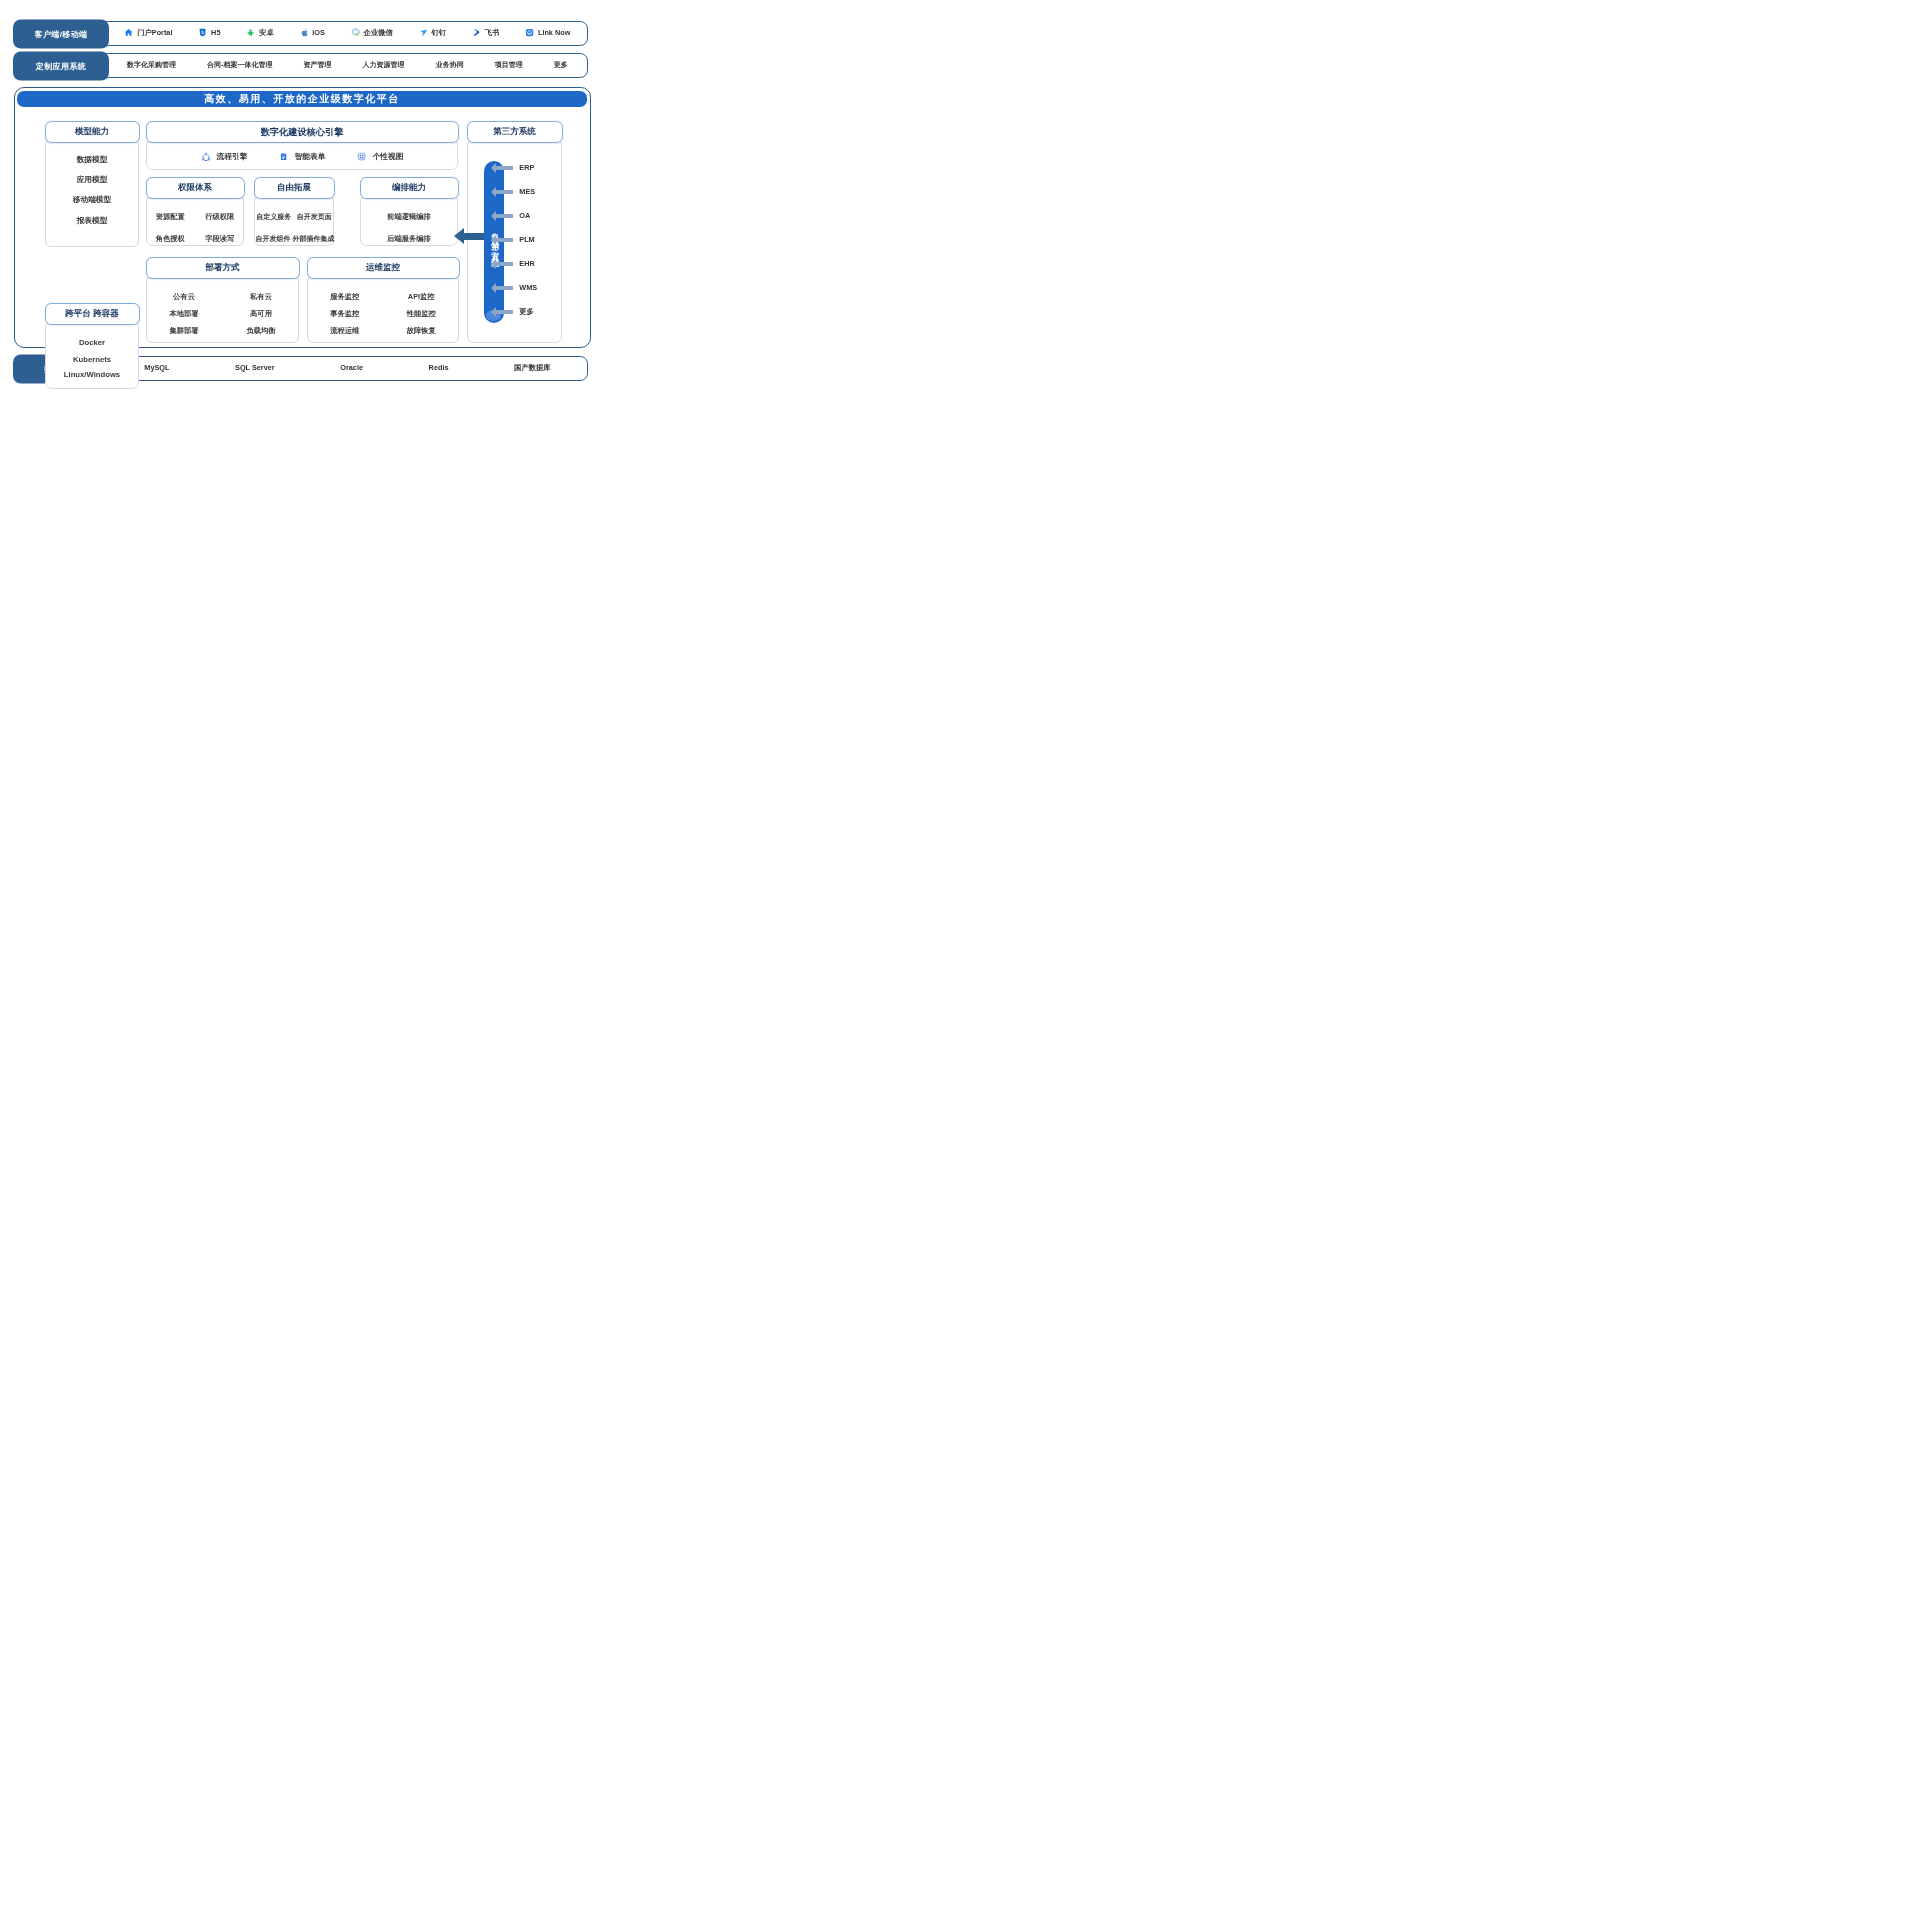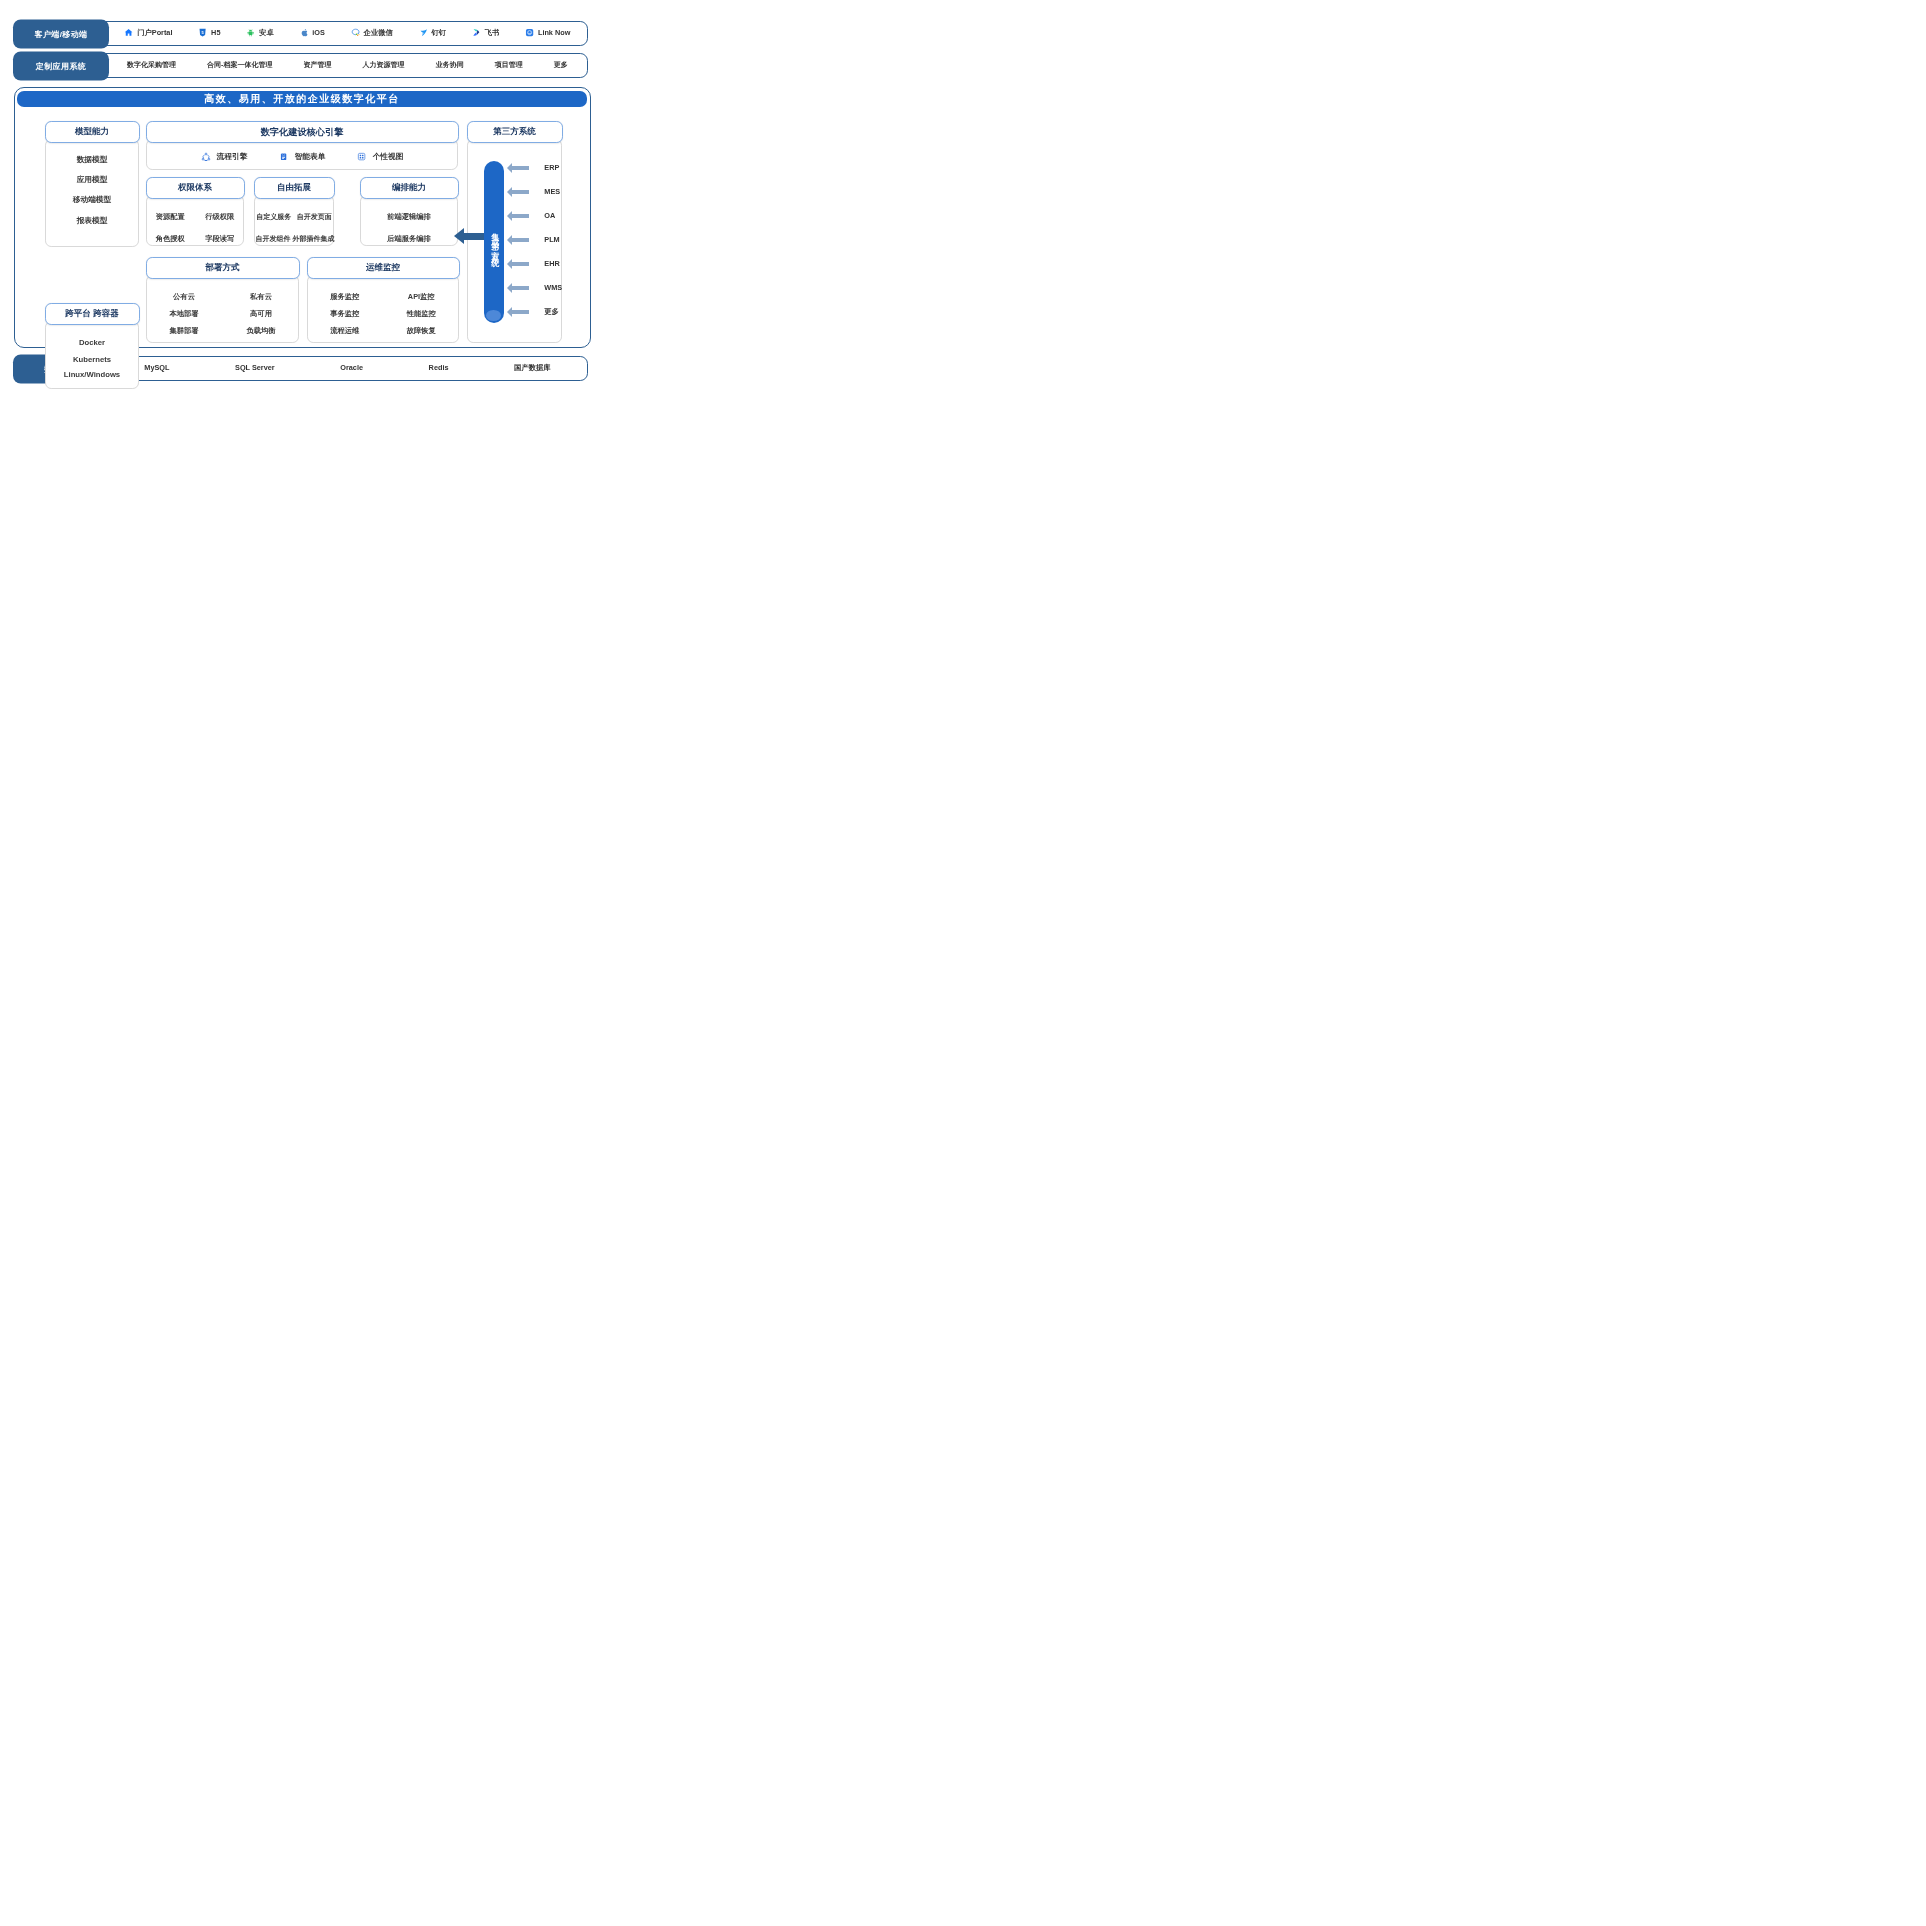--- a/index.html
+++ b/index.html
@@ -27,21 +27,21 @@
   
   .eng-items{position:absolute;left:23px;right:23px;top:22.3px;bottom:0;display:flex;align-items:center;justify-content:space-evenly;z-index:3;}
   .eng-item{display:flex;align-items:center;gap:6px;font-size:7.7px;font-weight:bold;color:#3b3b3b;}
 
   
   .pill{position:absolute;left:17.3px;top:40px;width:20px;height:162px;background:#1d67c6;border-radius:10px;display:flex;align-items:center;justify-content:center;z-index:3;overflow:hidden;}
   .pill::after{content:"";position:absolute;left:2.7px;right:2.7px;bottom:1.9px;height:10.8px;background:#4d88d8;border-radius:50%;}
   .pill span{writing-mode:vertical-rl;text-orientation:upright;color:#fff;font-size:8px;font-weight:bold;letter-spacing:4.2px;z-index:2;}
 
   
-  .sysrow{position:absolute;left:40px;height:9.2px;display:flex;align-items:center;gap:15px;z-index:3;}
+  .sysrow{position:absolute;left:24px;height:9.2px;display:flex;align-items:center;gap:6px;z-index:3;}
   .sarrow{position:relative;width:17px;height:3.9px;background:#8ca8c9;margin-left:5.8px;}
   .sarrow::before{content:"";position:absolute;left:-5.8px;top:-3.1px;width:0;height:0;border-top:5px solid transparent;border-bottom:5px solid transparent;border-right:5.8px solid #8ca8c9;}
   .syslabel{font-size:7.3px;font-weight:bold;color:#333;white-space:nowrap;}
 
   
   .big-arrow{position:absolute;left:439px;top:140px;width:30px;height:17px;z-index:4;}
   .big-arrow::before{content:"";position:absolute;left:0;top:0;width:0;height:0;border-top:8.5px solid transparent;border-bottom:8.5px solid transparent;border-right:10px solid #2d5f92;}
   .big-arrow::after{content:"";position:absolute;left:10px;top:5.4px;width:20px;height:6.2px;background:#2d5f92;}
 </style>
 </head>

